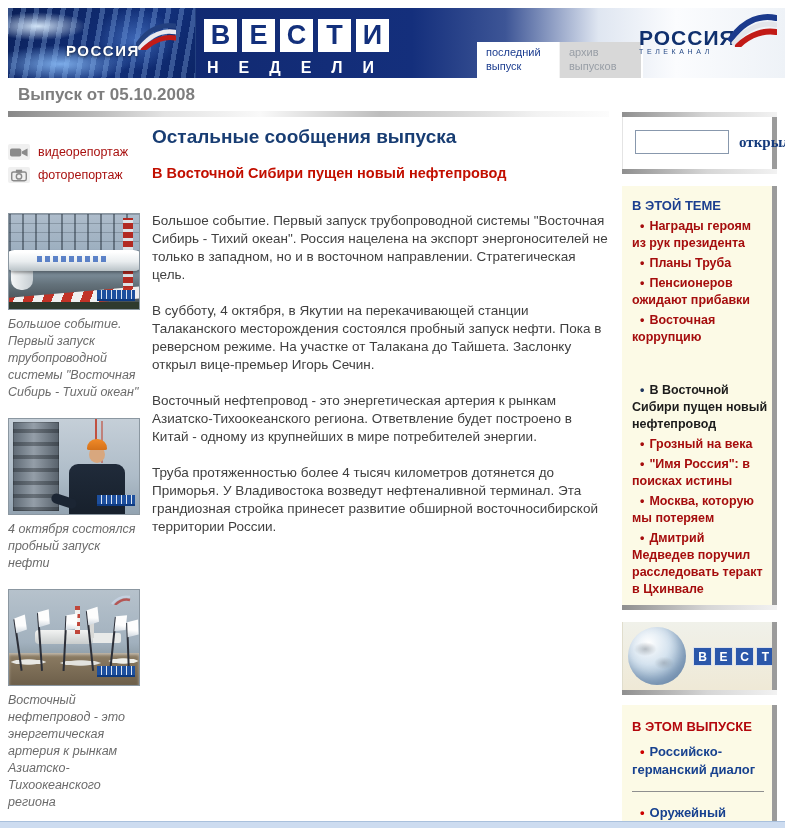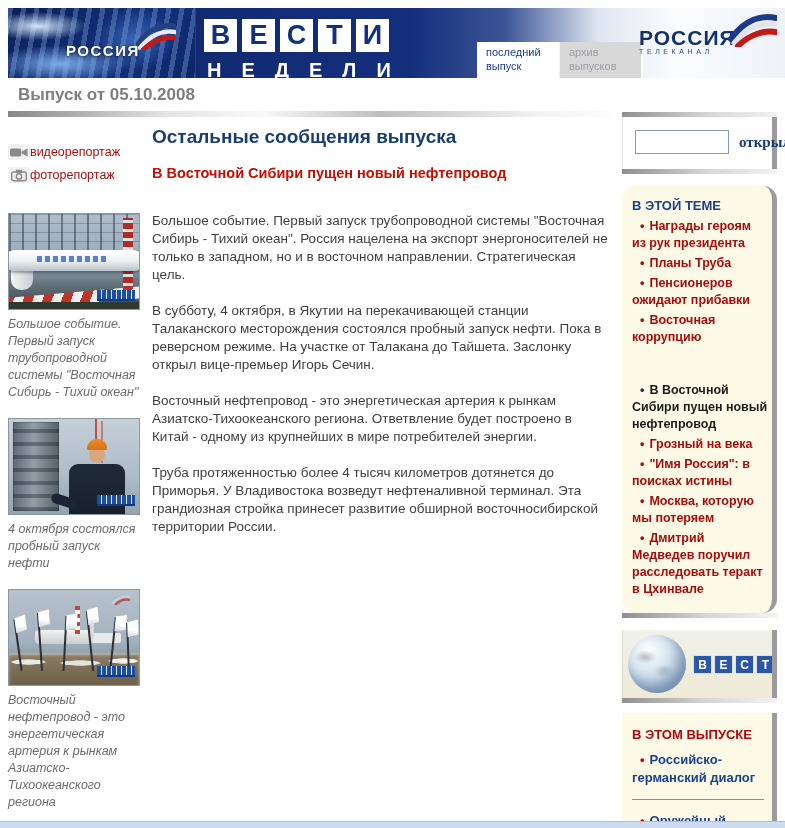--- a/index.html
+++ b/index.html
@@ -17,42 +17,42 @@
             repeating-linear-gradient(100deg, rgba(165,205,255,.28) 0 5px, rgba(0,10,40,0) 5px 13px),
             linear-gradient(135deg,#0a1f57,#12307b 60%,#0c2566);
           border-right:1px solid #23407f; }
   .rossiya-left { position:absolute; left:58px; top:34px; color:#fff; font-weight:bold;
           font-size:15px; letter-spacing:1.5px; text-shadow:0 1px 3px rgba(0,0,0,.7); z-index:2; }
   .swoosh-left { position:absolute; left:128px; top:14px; z-index:1; }
 
   .vesti-boxes { position:absolute; left:196px; top:11px; display:flex; gap:5px; }
   .vl { width:33px; height:33px; background:#fff; color:#13307c; font-size:27px; font-weight:bold;
         display:flex; align-items:center; justify-content:center; }
-  .nedeli { position:absolute; left:199px; top:51px; color:#fff; font-size:20px; font-weight:bold; letter-spacing:20px; white-space:nowrap; }
+  .nedeli { position:absolute; left:199px; top:51px; color:#fff; font-size:16px; font-weight:bold; letter-spacing:20px; white-space:nowrap; }
 
   .tabs { position:absolute; left:469px; top:34px; height:36px; display:flex; }
   .tab { width:82px; box-sizing:border-box; padding:4px 0 0 9px; font-size:11px; line-height:13.5px; cursor:pointer; }
   .tab.active { background:#fff; color:#1b3c8f; }
   .tab.inactive { background:#d8d8d8; color:#989ea6; border-left:1px solid #f2f2f2; }
   .tab-sep { width:2px; background:#fff; }
 
   .tk-logo { position:absolute; right:14px; top:20px; width:132px; color:#10306e; z-index:2; }
   .tk-name { font-size:21px; font-weight:bold; letter-spacing:1px; line-height:20px; }
   .tk-sub  { font-size:7px; letter-spacing:3.6px; color:#274a86; }
   .swoosh-right { position:absolute; right:-6px; top:-15px; }
 
   
   .issue-date { position:absolute; left:18px; top:85px; font-size:17px; font-weight:bold; color:#7e7e7e; }
   .top-rule { position:absolute; left:8px; top:111px; width:601px; height:6px;
           background:linear-gradient(90deg,#878787 0%,#e3e3e3 26%,#f9f9f9 42%,#bdbdbd 62%,#f2f2f2 88%,#fcfcfc 100%); }
 
   
   .leftcol { position:absolute; left:8px; top:128px; width:134px; }
   .media-links { margin:16px 0 30px 0; }
-  .mlink { display:flex; align-items:center; margin-bottom:7px; cursor:pointer; }
+  .mlink { display:flex; align-items:center; gap:8px; margin-bottom:7px; cursor:pointer; }
   .mlink .txt { color:#a8100f; font-size:12.5px; }
   .micon { width:22px; height:16px; display:flex; align-items:center; justify-content:center;
            background:#f0f0f0; border-radius:2px; }
   .lphoto { position:relative; width:130px; height:95px; border:1px solid #8b97a1; overflow:hidden; margin-bottom:6px; cursor:pointer; }
   .lcaption { font-style:italic; color:#6b6b6b; font-size:12.5px; line-height:17px; margin-bottom:17px; width:132px; }
 
   
   .photo1 { background:linear-gradient(180deg,#aebccb 0%,#97abbc 50%,#64727b 74%,#3c4449 100%); }
   .p1-masts { position:absolute; left:0; top:0; width:100%; height:58%;
           background:repeating-linear-gradient(90deg, rgba(40,52,64,.5) 0 2px, rgba(0,0,0,0) 2px 13px),
@@ -126,21 +126,21 @@
   .sbar { height:5px; background:linear-gradient(90deg,#8f8f8f,#d6d6d6 55%,#f2f2f2); }
   .gap10 { height:10px; } .gap12 { height:12px; }
   .side-box { border-right:5px solid #9b9b9b; box-sizing:border-box; }
 
   .search-area { background:#fff; border-left:1px solid #e4e4e4; padding:13px 4px 15px 12px;
                  display:flex; align-items:center; gap:10px; }
   .search-input { width:94px; height:24px; border:1px solid #8898ad; box-sizing:border-box; font-size:12px; padding:2px 4px; }
   .search-btn { color:#143a7c; font-family:"Liberation Serif",serif; font-size:15px; font-weight:bold; cursor:pointer; }
 
   .cream { background:#fcfae6; }
-  .topic-box { padding:12px 4px 12px 10px;border-radius:14px; }
+  .topic-box { padding:12px 4px 4px 10px; }
   .box-title-blue { color:#1c3f8f; font-weight:bold; font-size:13px; margin-bottom:5px; }
   .topic-item { color:#a50d0d; font-weight:bold; font-size:12.5px; line-height:17px; margin-bottom:3px; cursor:pointer; }
   .topic-item .blt { color:#a50d0d; padding:0 5px 0 8px; }
   .topic-item.current { color:#1c1c1c; cursor:default;margin-top:36px; }
   .topic-item.current .blt { color:#20365e; }
 
   .banner-box { position:relative; height:68px; overflow:hidden;
           background:linear-gradient(180deg,#f0f1ea,#efe9d6); border-left:1px solid #e0ddcc; }
   .globe { position:absolute; left:5px; top:5px; width:58px; height:58px; border-radius:50%;
           background:radial-gradient(circle at 35% 28%, #ffffff, #d5e3ef 38%, #a3bcd2 68%, #7f9cb8);

